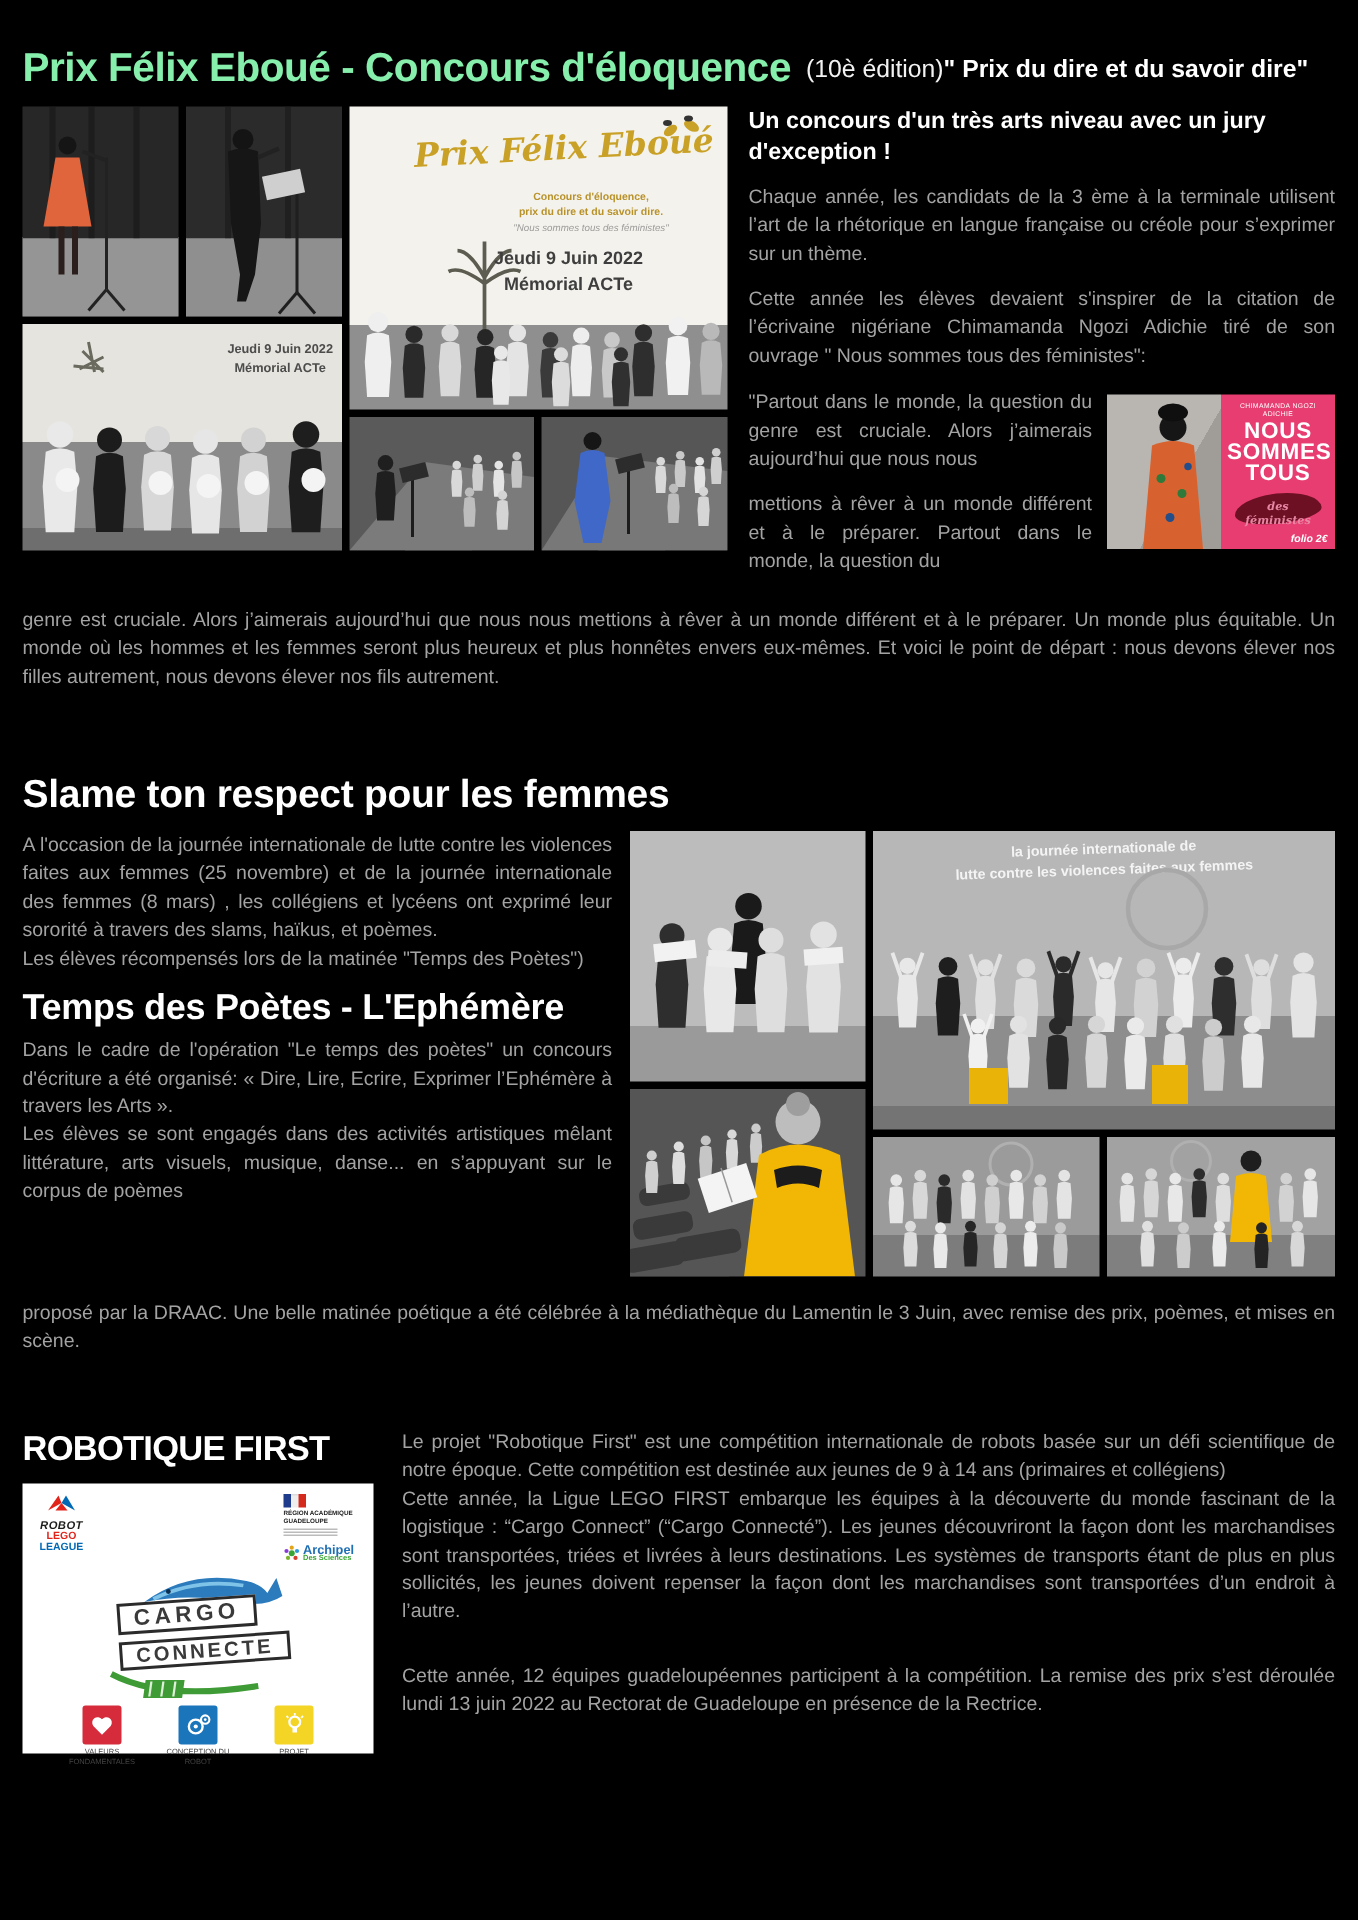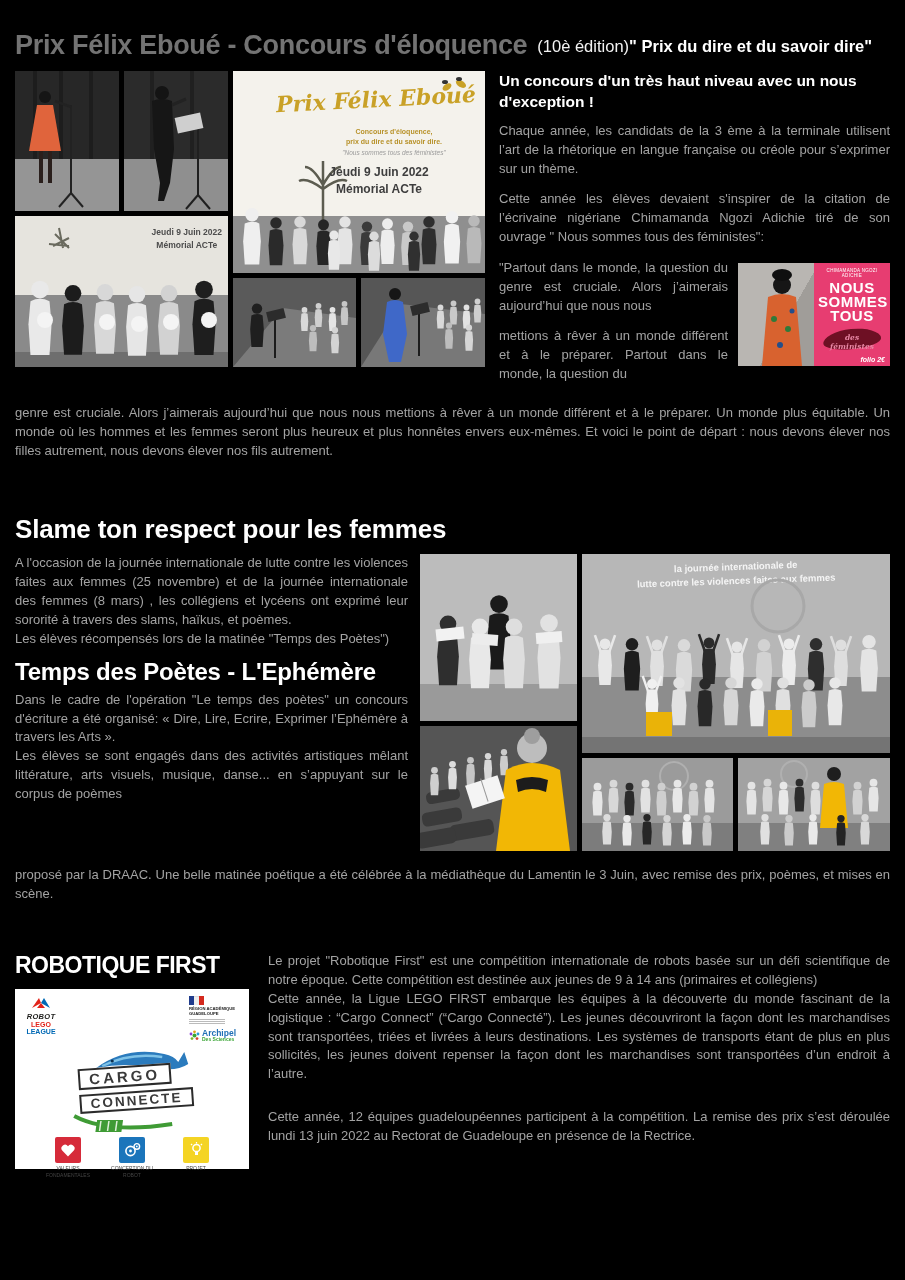--- a/index.html
+++ b/index.html
@@ -11,21 +11,21 @@
     background: #000;
     font-family: "Liberation Sans", sans-serif;
     color: #e4e4e4;
     padding: 30px 15px 0;
     overflow: hidden;
   }
   p { font-size: 13px; line-height: 1.45; text-align: justify; color: #a3a3a3; }
 
   
   .s1-head { display: flex; align-items: flex-start; gap: 10px; margin-bottom: 10px; }
-  h1 { font-size: 27px; font-weight: bold; color: #737373; letter-spacing: -0.3px; white-space: nowrap; }
+  h1 { font-size: 27px; font-weight: bold; color: #86efac; letter-spacing: -0.3px; white-space: nowrap; }
   .s1-sub { margin-top: 7px; white-space: nowrap; }
   .edition { font-size: 16.5px; font-weight: normal; color: #f2f2f2; }
   .sub-bold { font-size: 16.5px; font-weight: bold; color: #fff; }
   .s1-body { display: grid; grid-template-columns: 470px 1fr; column-gap: 14px; }
   .jury-head { font-size: 15.5px; font-weight: bold; color: #fff; line-height: 1.35; margin-bottom: 9px; }
   .jury-head span { display: block; }
   .s1-text p { margin-bottom: 12px; }
   .quote-wrap { overflow: visible; }
   .quote-wrap .q2 { margin-top: 12px; margin-bottom: 0; }
   .full { margin-top: 4px; }
@@ -283,21 +283,21 @@
                 <use href="#sym-person" x="82" y="44" width="12" height="27" fill="#bdbdbd"></use>
                 <use href="#sym-person" x="102" y="46" width="12" height="27" fill="#d6d6d6"></use>
               </svg>
             </div>
           </div>
         </div>
       </div>
 
       <div class="s1-text">
         <div class="jury-head">
-          <span>Un concours d'un très haut niveau avec un nous</span>
+          <span>Un concours d'un très arts niveau avec un jury</span>
           <span> d'exception !</span>
         </div>
         <p>Chaque année, les candidats de la 3 ème à la terminale utilisent l’art de la rhétorique en langue française ou créole pour s’exprimer sur un thème.</p>
         <p>Cette année les élèves devaient s'inspirer de la citation de l’écrivaine nigériane Chimamanda Ngozi Adichie tiré de son ouvrage " Nous sommes tous des féministes":</p>
         <div class="quote-wrap">
           <div class="book">
             <div class="book-photo">
               <svg class="fill" viewBox="0 0 76 103" preserveAspectRatio="none">
                 <circle cx="44" cy="22" r="9" fill="#161616"></circle>
                 <ellipse cx="44" cy="12" rx="10" ry="6" fill="#0f0f0f"></ellipse>

